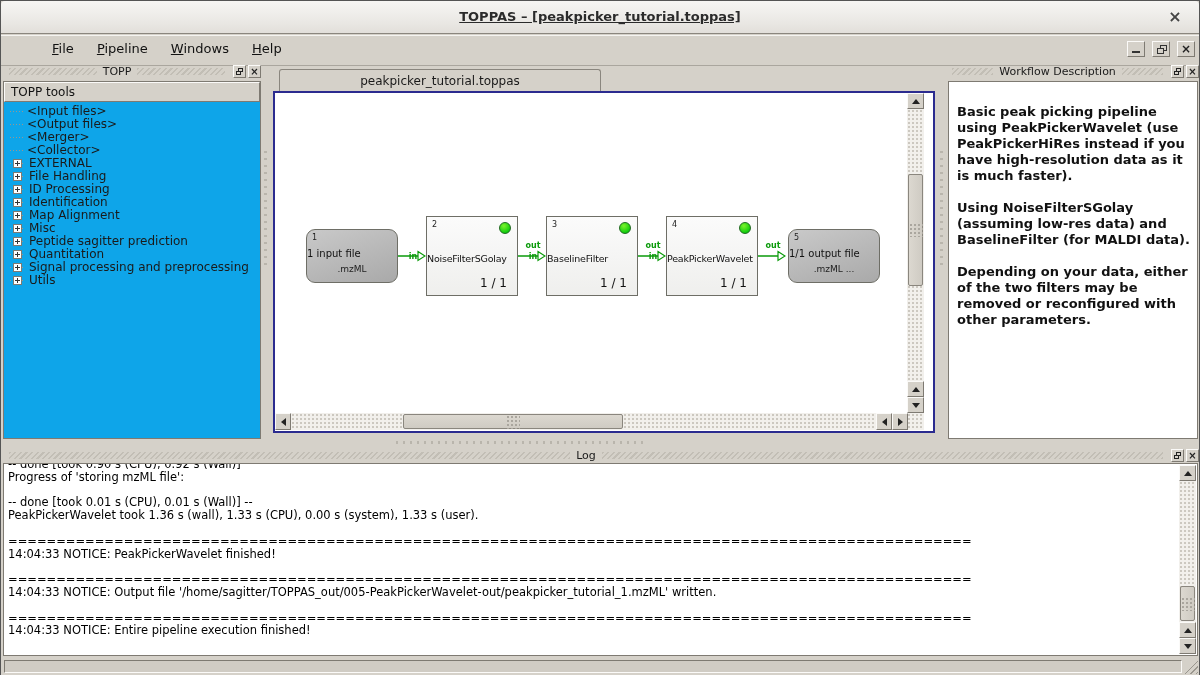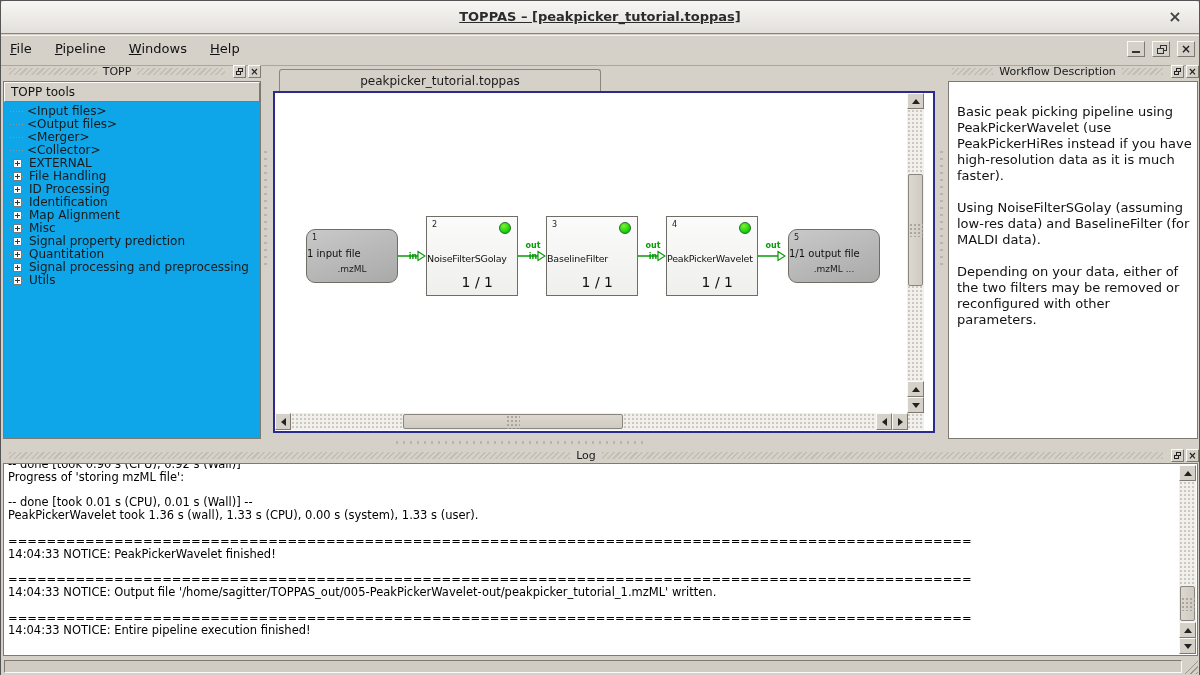--- a/index.html
+++ b/index.html
@@ -15,21 +15,21 @@
               background:linear-gradient(#f7f6f4,#e9e7e3 70%,#e2dfda);
               border-bottom:1px solid #8a867e; border-radius:4px 4px 0 0; }
   .titlebar .title { position:absolute; left:0; right:0; top:8px; text-align:center;
                      font-weight:bold; font-size:13px; color:#2b2b2b;text-decoration:underline; }
   .titlebar .win-close { position:absolute; right:14px; top:6px; width:20px; height:20px;
                          font-size:16px; font-weight:bold; color:#444; text-align:center;
                          line-height:20px; cursor:default; }
 
   
   .menubar { position:absolute; left:0; top:34px; width:100%; height:31px;
-             background:#d5d1c9; border-top:1px solid #f5f4f1; border-bottom:1px solid #aaa69e; }
+             background:#d5d1c9; border-top:1px solid #f5f4f1; border-bottom:1px solid #aaa69e;padding-left:42px; }
   .menu-item { display:inline-block; padding:5px 9px 4px; font-size:13px; color:#111; }
   .menu-item .u { text-decoration:underline; }
   .mdi-buttons { position:absolute; right:4px; top:5px; }
   .mdi-btn { display:inline-block; width:18px; height:16px; margin-left:2px; position:relative; vertical-align:top; }
   .min-bar { position:absolute; left:4px; bottom:3px; width:8px; height:2px; background:#333; }
   .restore-sq1 { position:absolute; left:4px; top:6px; width:7px; height:6px; border:1px solid #333; background:#d5d1c9; }
   .restore-sq2 { position:absolute; left:7px; top:3px; width:7px; height:6px; border:1px solid #333; }
   .x-glyph { position:absolute; left:0; top:0; width:100%; text-align:center; font-size:12px;
              font-weight:bold; color:#222; line-height:15px; }
 
@@ -96,31 +96,31 @@
   .node.tool { width:92px; height:80px; background:linear-gradient(180deg,#fbfbfb,#efefed); }
   .node.io   { width:92px; height:54px; border-radius:9px;
                background:linear-gradient(160deg,#c9c9c9,#a9a9a9); }
   .nid { position:absolute; left:5px; top:3px; font-size:8px; color:#222; }
   .status-dot { position:absolute; right:6px; top:5px; width:12px; height:12px; border-radius:50%;
                 background:radial-gradient(circle at 38% 30%,#7cf32c,#0ccb0c 75%); border:1px solid #1f6b1f; }
   .ntitle { position:absolute; left:0; right:0; color:#111; }
   .node.tool .ntitle { top:36px; font-size:9.5px; letter-spacing:-0.2px; }
   .node.io .ntitle { top:18px; font-size:10px; }
   .nsub { position:absolute; left:0; right:0; bottom:8px; text-align:center; font-size:9px; color:#222; }
-  .ncount { position:absolute; right:24px; bottom:5px; font-size:14px; color:#111; }
+  .ncount { position:absolute; right:10px; bottom:5px; font-size:12px; color:#111; }
 
   .edge { position:absolute; width:30px; height:30px; }
   .edge svg { position:absolute; left:0; top:9px; }
   .elabel { position:absolute; left:0; width:100%; text-align:center; font-size:8px;
             font-weight:bold; color:#0a9a0a; line-height:8px; }
   .elabel.out { top:1px; } .elabel.in { bottom:10px; }
 
   
   .desc-frame { position:absolute; left:947px; top:80px; width:250px; height:358px;
-                background:#fff; border:1px solid #7e7a72; padding:22px 4px 0 8px; }
+                background:#fff; border:1px solid #7e7a72; padding:22px 4px 0 8px;font-weight:bold; }
   .desc-frame p { font-size:13px; line-height:16px; margin-bottom:16px; color:#111; }
 
   
   .log-frame { position:absolute; left:2px; top:462px; width:1195px; height:193px;
                background:#fff; border:1px solid #7e7a72; overflow:hidden; }
   .log-body { position:absolute; left:4px; top:0; right:20px; bottom:0; overflow:hidden; }
   .log-body pre { font-family:"DejaVu Sans","Liberation Sans",sans-serif; font-size:11.5px;
                   line-height:12.8px; margin-top:-6px; white-space:pre; color:#000; }
 
   
@@ -211,21 +211,21 @@
           <span class="tree-label">Map Alignment</span>
         </div>
       <div class="tree-row">
           <span class="guide"></span>
           <span class="expander"></span>
           <span class="tree-label">Misc</span>
         </div>
       <div class="tree-row">
           <span class="guide"></span>
           <span class="expander"></span>
-          <span class="tree-label">Signal property prediction</span>
+          <span class="tree-label">Peptide sagitter prediction</span>
         </div>
       <div class="tree-row">
           <span class="guide"></span>
           <span class="expander"></span>
           <span class="tree-label">Quantitation</span>
         </div>
       <div class="tree-row">
           <span class="guide"></span>
           <span class="expander"></span>
           <span class="tree-label">Signal processing and preprocessing</span>

